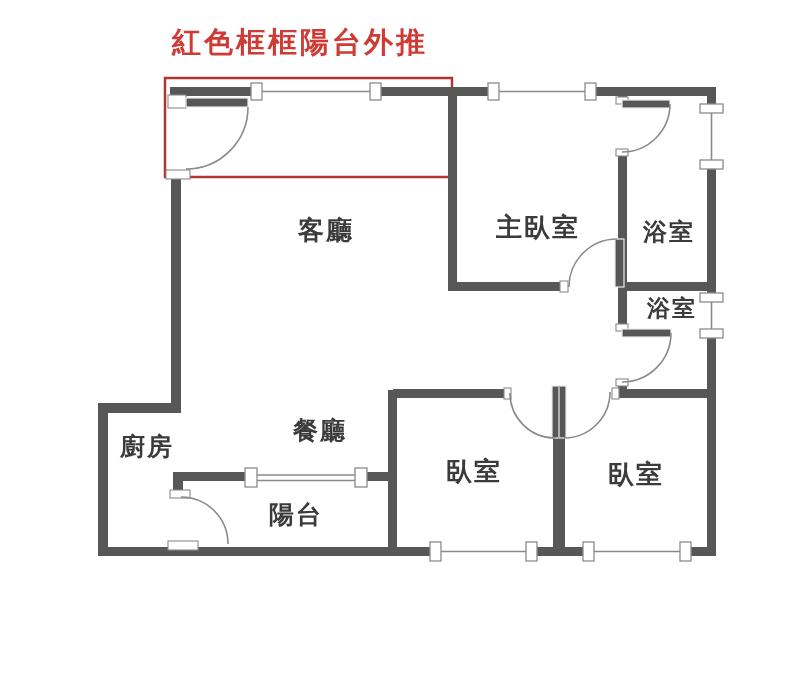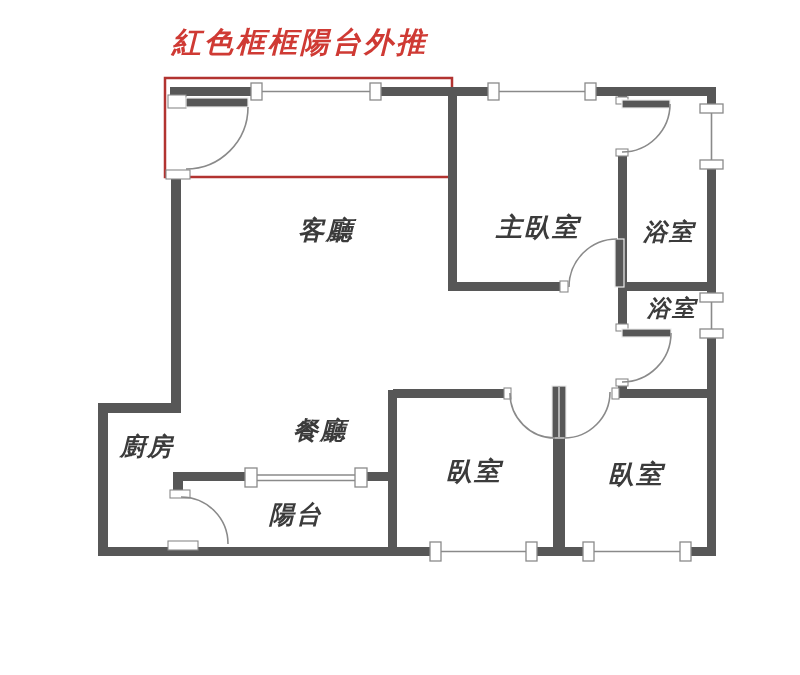--- a/index.html
+++ b/index.html
@@ -9,21 +9,20 @@
     --redText: #cf3a34;
     --label: #3b3b3b;
     --bg: #ffffff;
   }
   html, body { margin: 0; padding: 0; background: var(--bg); }
   .stage {
     width: 800px; height: 675px;
     position: relative;
     background: var(--bg);
     font-family: "DejaVu Sans", sans-serif;
-    font-style: italic;
   }
   svg { display: block; }
   .wall   { fill: var(--wall); stroke: none; }
   .panel  { fill: var(--wall); stroke: #ececec; stroke-width: 1.2; }
   .marker { fill: #ffffff; stroke: var(--line); stroke-width: 1.3; }
   .jamb   { fill: #ffffff; stroke: var(--line); stroke-width: 1.1; }
   .glass  { stroke: var(--line); stroke-width: 1.6; fill: none; }
   .arc    { stroke: var(--line); stroke-width: 1.6; fill: none; }
   .redbox { fill: none; stroke: var(--red); stroke-width: 2.5; }
   .room-label {

